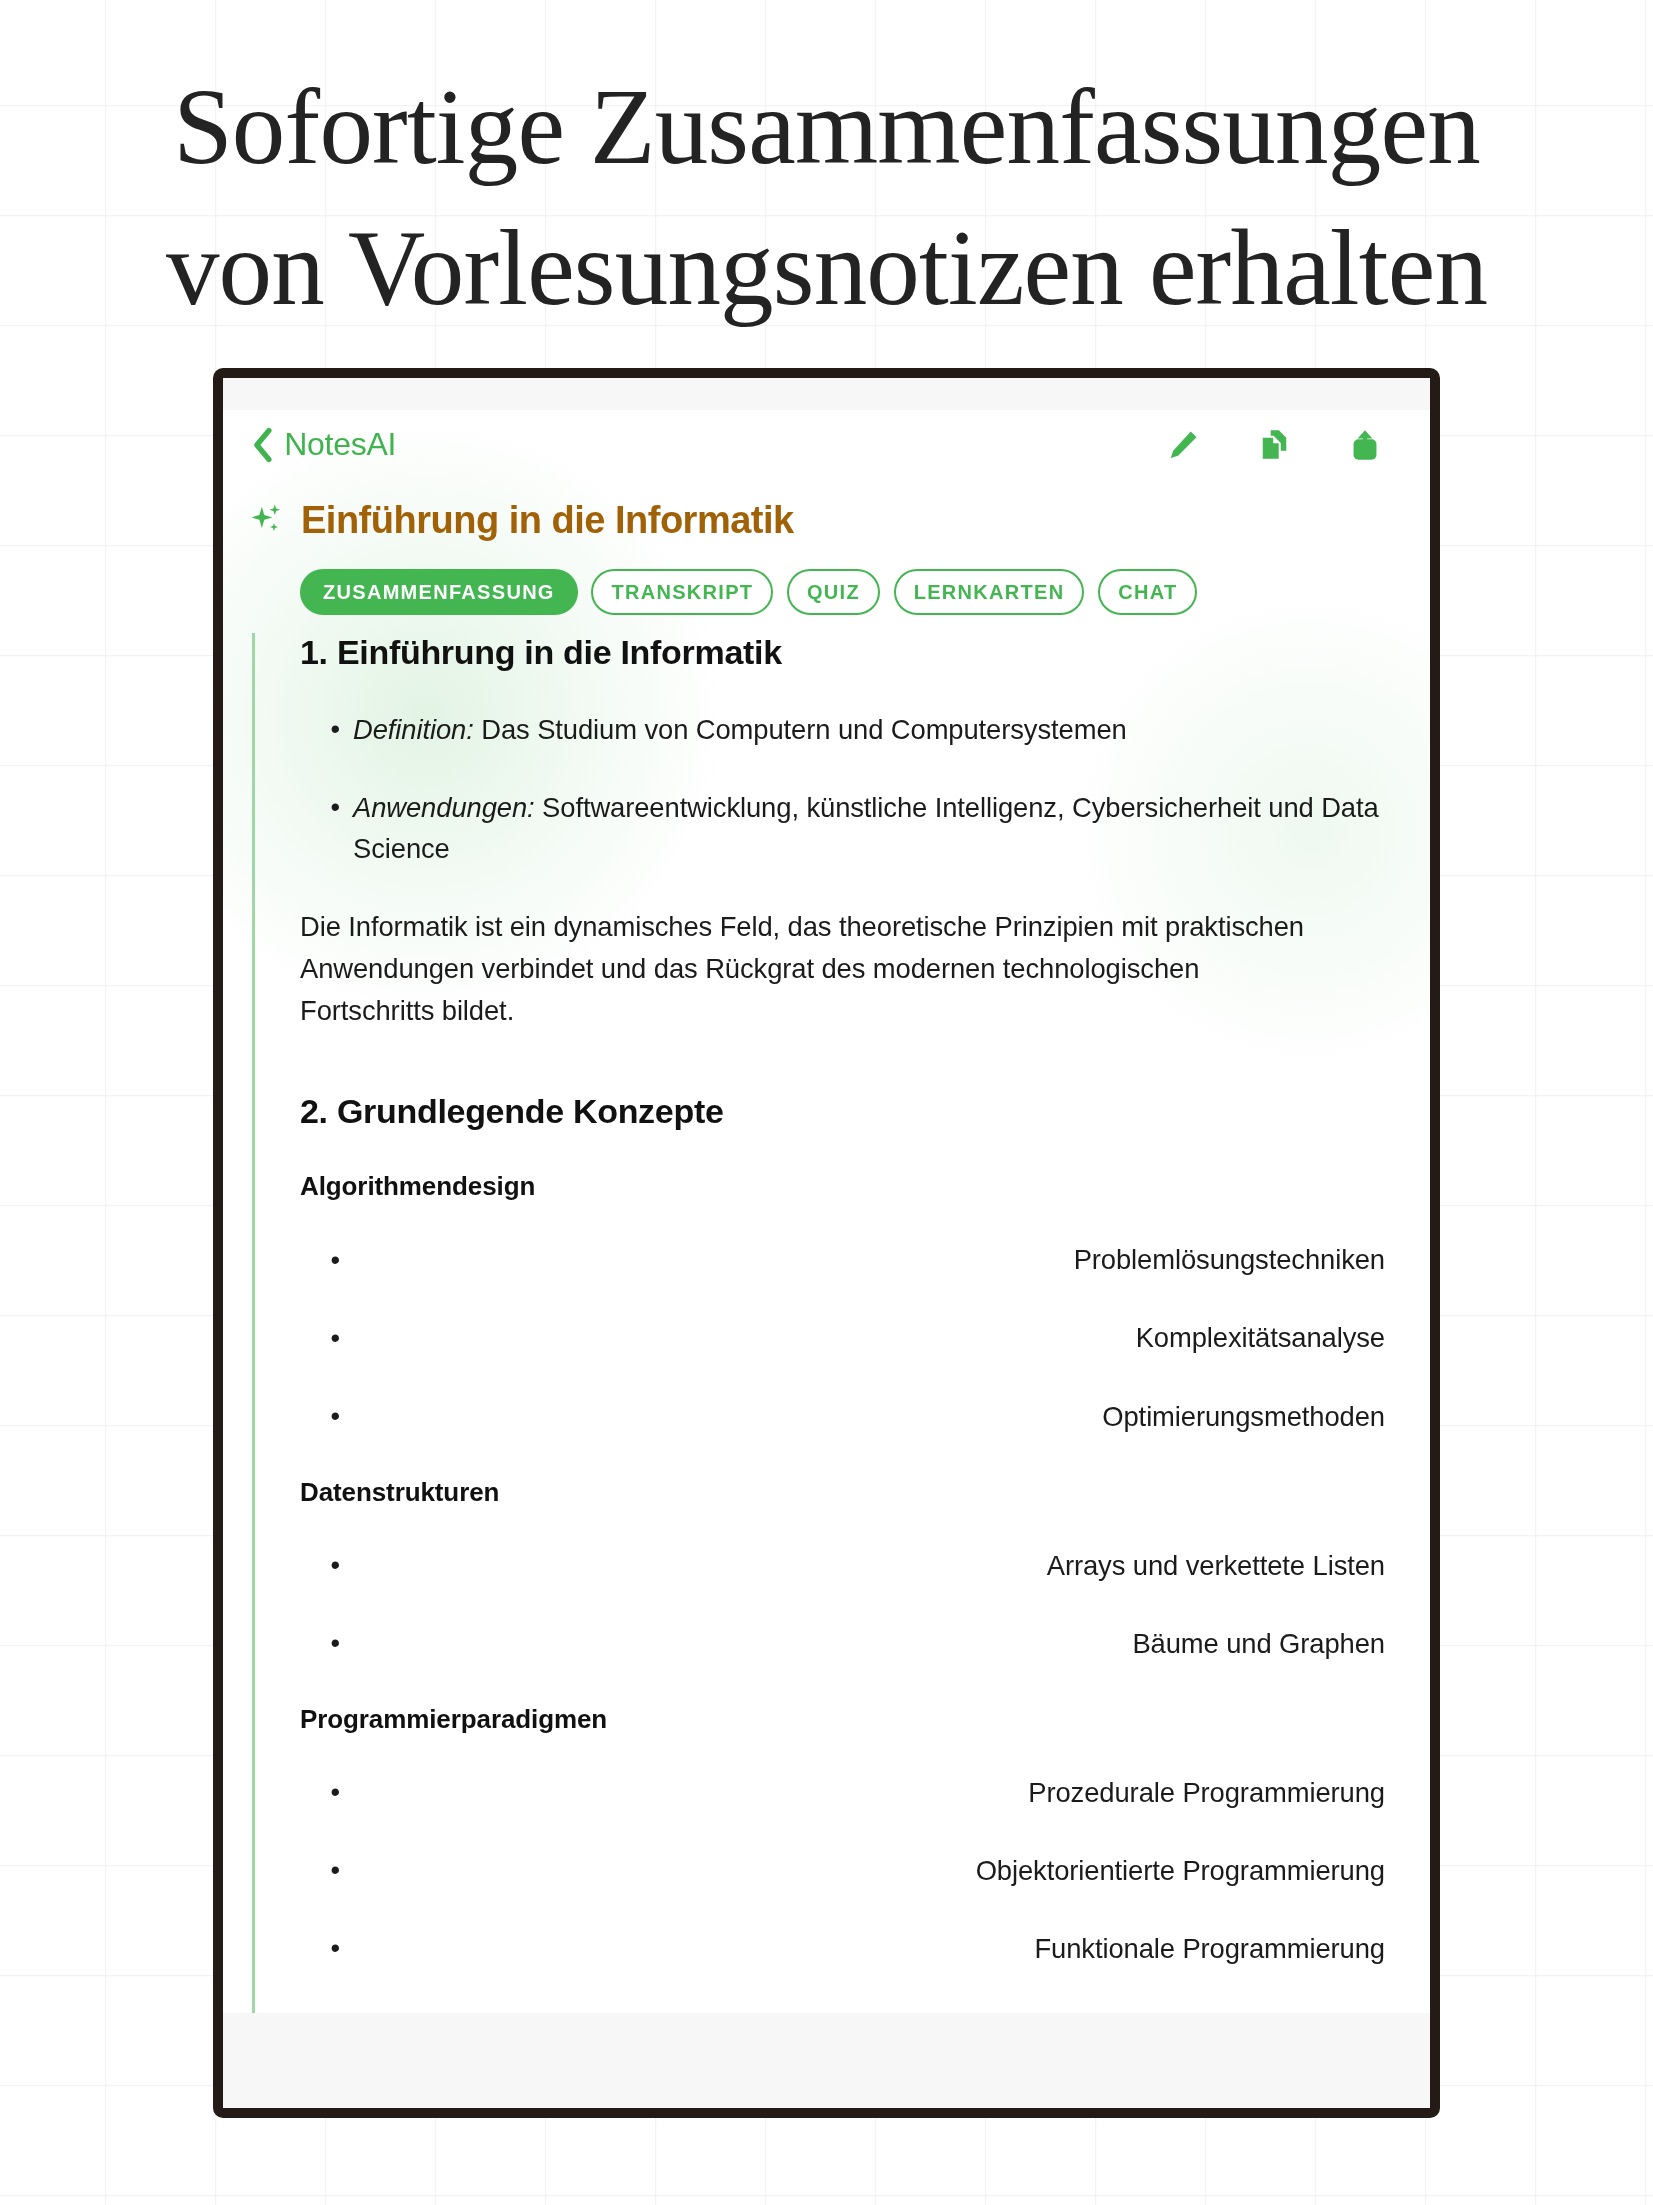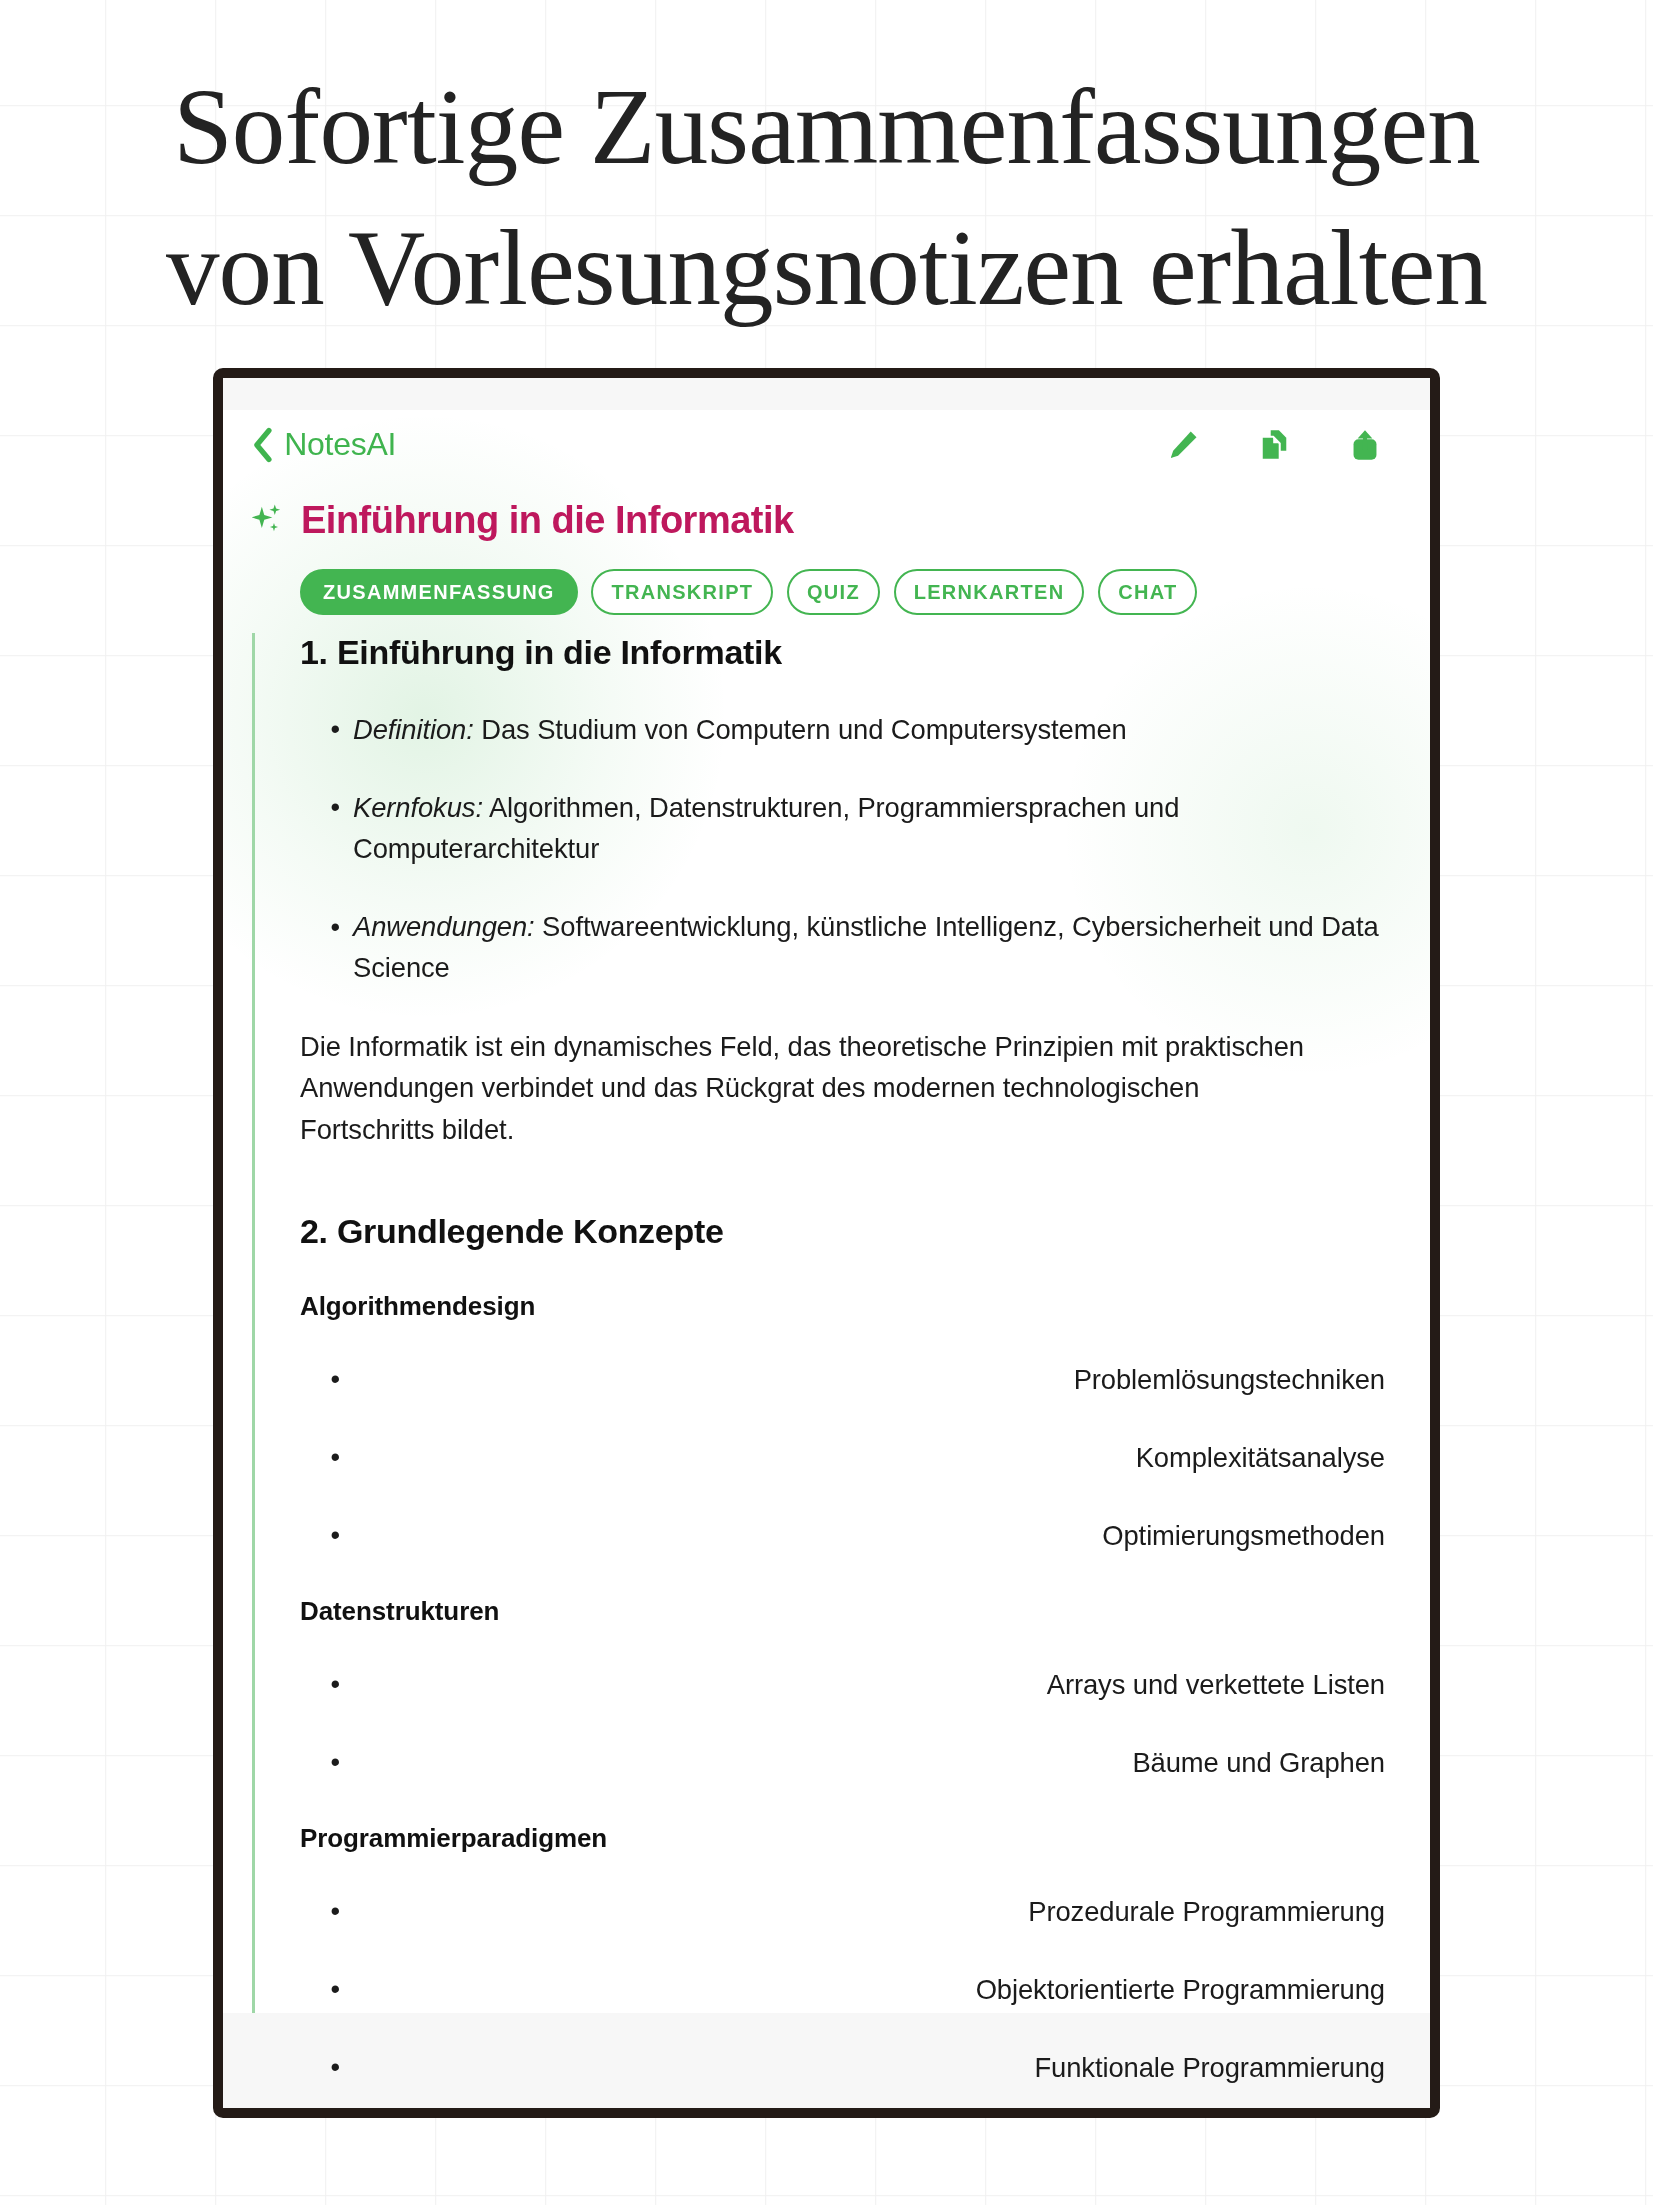--- a/index.html
+++ b/index.html
@@ -131,21 +131,21 @@
     left: 0; right: 0;
     display: flex;
     align-items: center;
     padding-left: 29px;
     gap: 18px;
     z-index: 3;
   }
   .note-title {
     font-size: 38px;
     font-weight: bold;
-    color: #be185d;
+    color: #a16207;
     letter-spacing: -0.5px;
   }
 
   
   .tabs {
     position: absolute;
     top: 191px;
     left: 77px;
     display: flex;
     align-items: center;
@@ -314,23 +314,20 @@
 
     <div class="content">
 
       <div class="h2">1. Einführung in die Informatik</div>
 
       <ul class="bul">
         <li>
           <em>Definition:</em><span> Das Studium von Computern und Computersystemen</span>
         </li>
         <li>
-          <em>Kernfokus:</em><span> Algorithmen, Datenstrukturen, Programmiersprachen und Computerarchitektur</span>
-        </li>
-        <li>
           <em>Anwendungen:</em><span> Softwareentwicklung, künstliche Intelligenz, Cybersicherheit und Data Science</span>
         </li>
       </ul>
 
       <div class="para">Die Informatik ist ein dynamisches Feld, das theoretische Prinzipien mit praktischen Anwendungen verbindet und das Rückgrat des modernen technologischen Fortschritts bildet.</div>
 
       <div class="h2 spaced">2. Grundlegende Konzepte</div>
 
       <div class="h3">Algorithmendesign</div>
       <ul class="bul tight">

